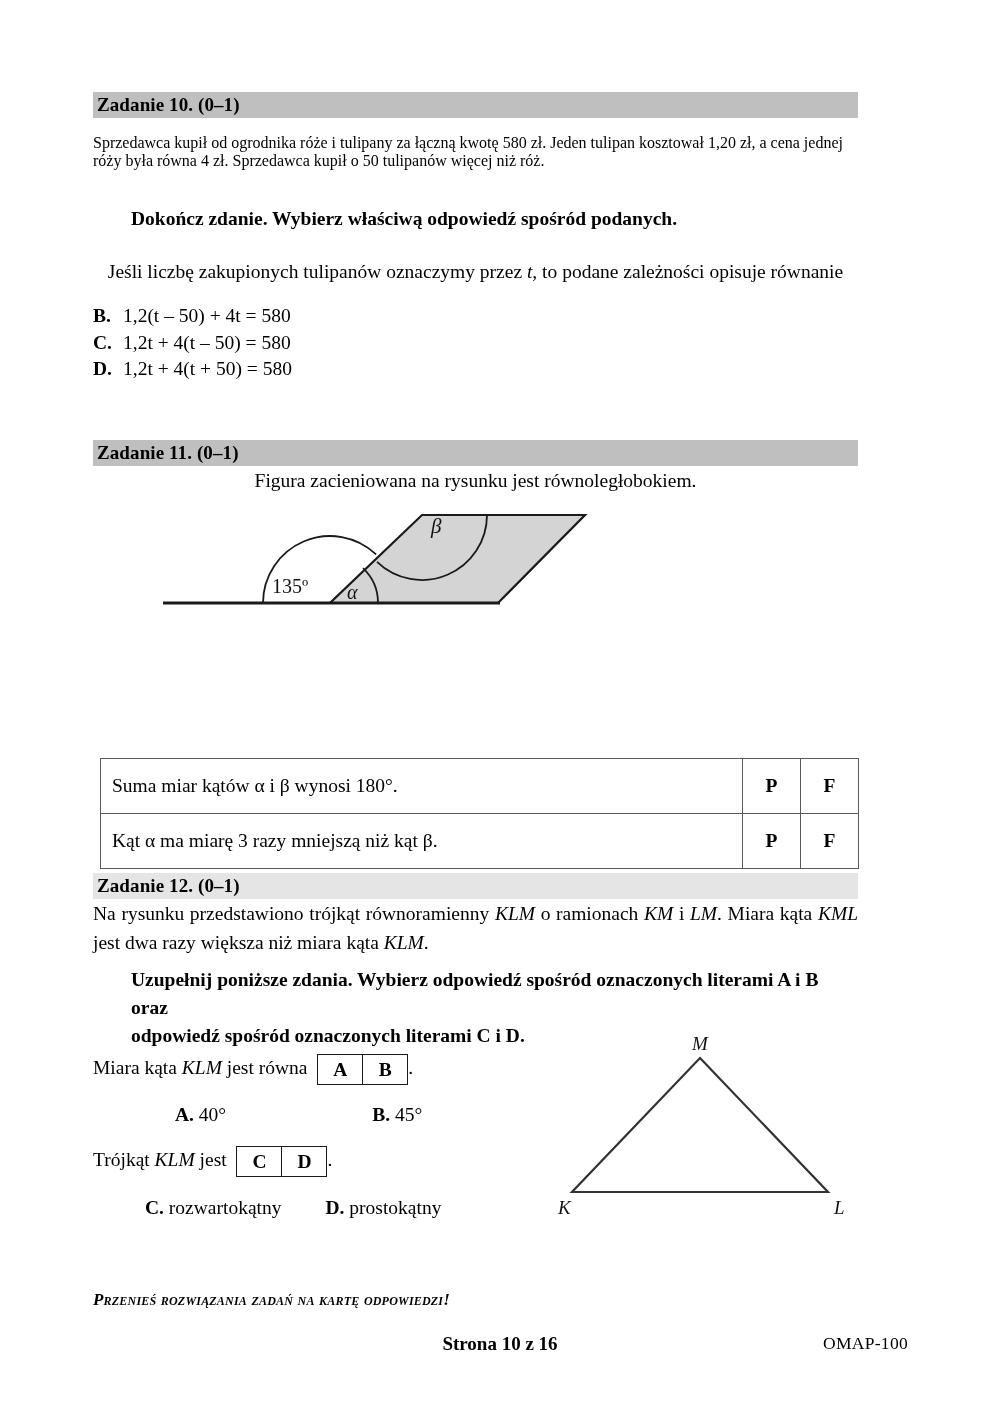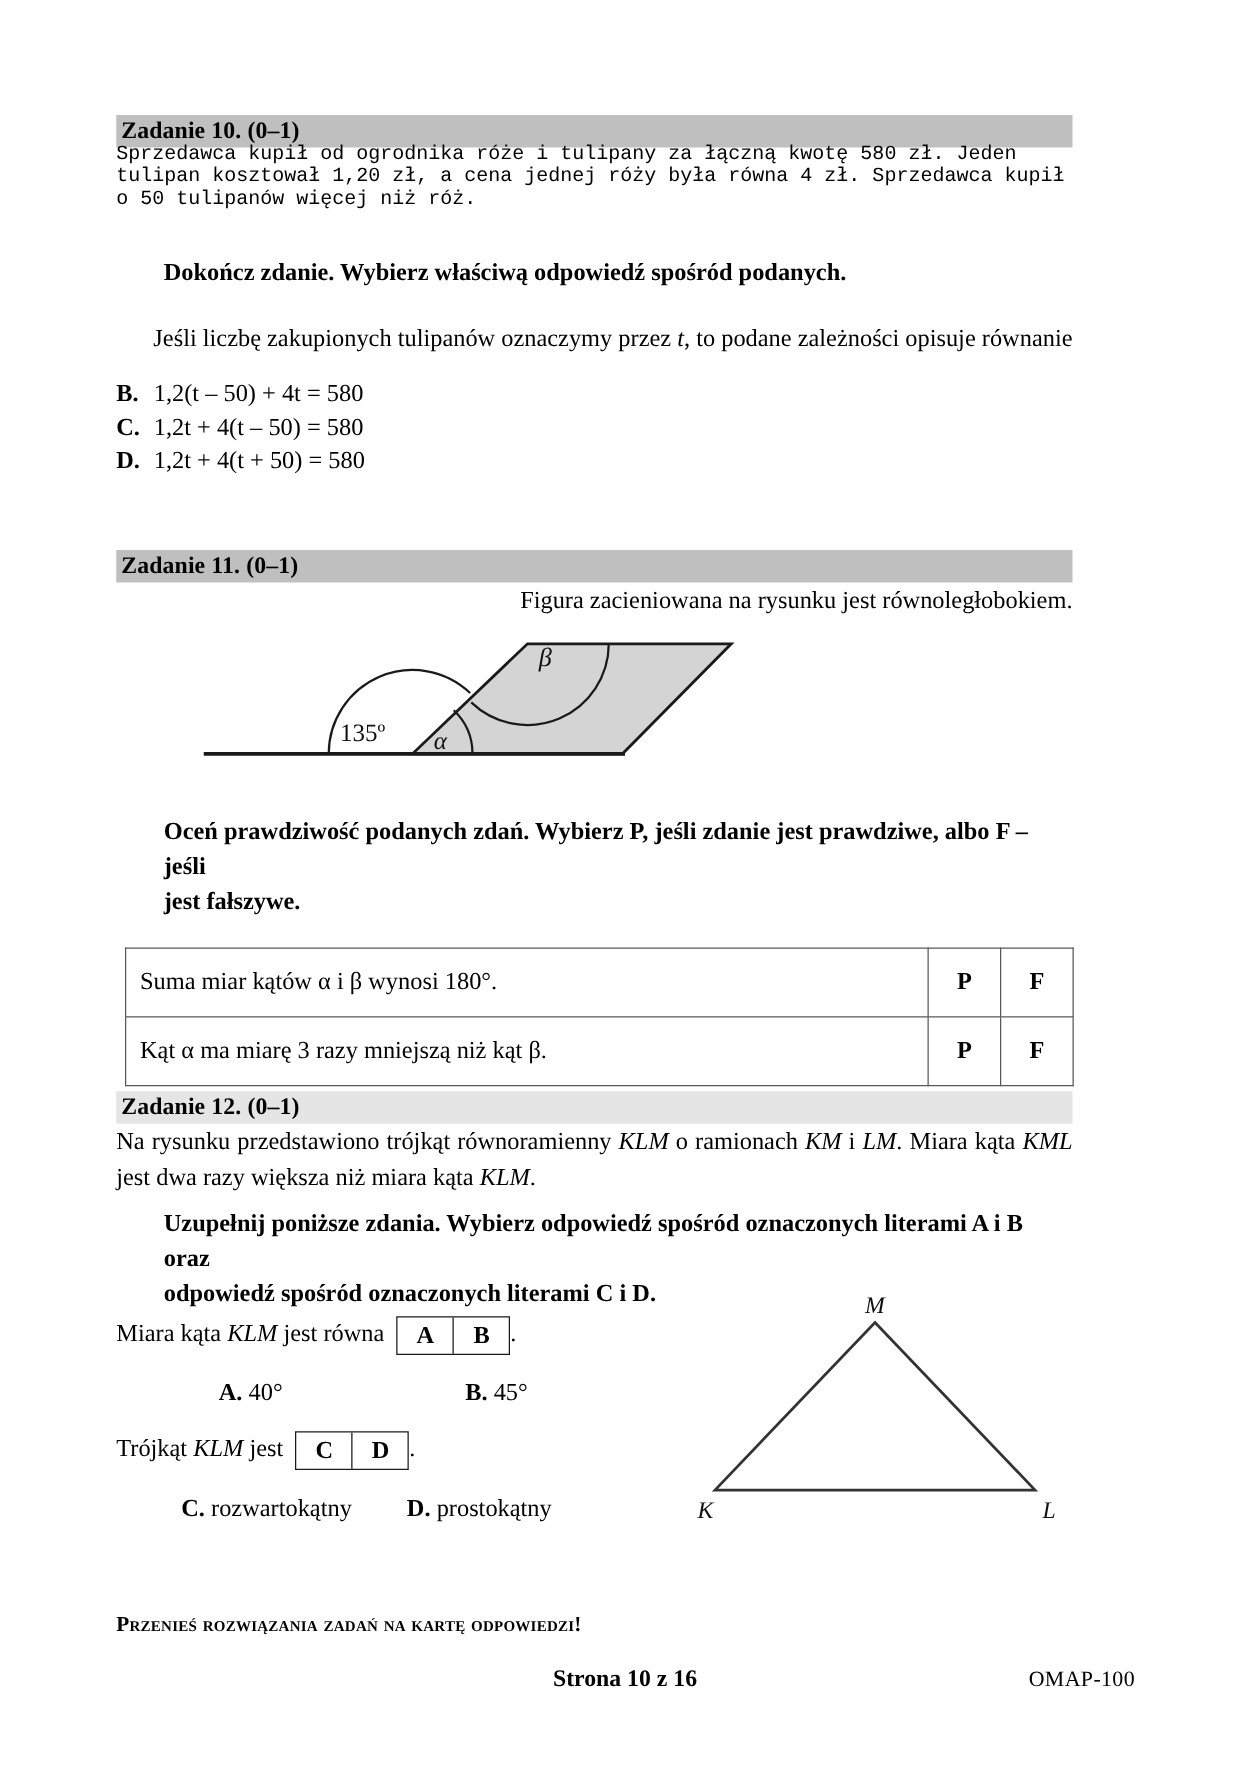--- a/index.html
+++ b/index.html
@@ -40,21 +40,21 @@
     font-size: 19px;
     letter-spacing: 0.1px;
   }
 
   .body-text {
     font-size: 19.5px;
     line-height: 29px;
     text-align: justify;
     margin-top: 3px;
   }
-  .body-text.nojust { text-align: right; font-family: Liberation Serif, serif; }
+  .body-text.nojust { text-align: center; font-family: Liberation Serif, serif; }
 
   .bold-instr {
     font-size: 19.5px;
     line-height: 28px;
     font-weight: bold;
     margin-left: 38px;
   }
 
   em.it { font-style: italic; }
 
@@ -105,20 +105,21 @@
   }
 
   .sub-opts {
     font-size: 19.5px;
     white-space: nowrap;
   }
   .sub-opts b { font-weight: bold; }
 
   
   .footer-note {
+    font-style: italic;
     font-weight: bold;
     font-size: 17px;
     font-variant: small-caps;
     letter-spacing: 0.2px;
   }
   .footer-page {
     position: absolute;
     top: 1333px;
     left: 0;
     width: 1000px;
@@ -138,21 +139,21 @@
 </style>
 </head>
 <body>
 
 <div class="page">
 
   <div class="col" style="top:92px;">
     <div class="task-band" style="background: rgb(191, 191, 191);">Zadanie 10. (0–1)</div>
   </div>
 
-  <div class="col" style="top:114px;font-family:Liberation Mono, monospace;">Sprzedawca kupił od ogrodnika róże i tulipany za łączną kwotę 580 zł. Jeden tulipan kosztował 1,20 zł, a cena jednej róży była równa 4 zł. Sprzedawca kupił o 50 tulipanów więcej niż róż.</div>
+  <div class="col" style="top:134px;">Sprzedawca kupił od ogrodnika róże i tulipany za łączną kwotę 580 zł. Jeden tulipan kosztował 1,20 zł, a cena jednej róży była równa 4 zł. Sprzedawca kupił o 50 tulipanów więcej niż róż.</div>
 
   <div class="col" style="top:205px;">
     <div class="bold-instr">Dokończ zdanie. Wybierz właściwą odpowiedź spośród podanych.</div>
   </div>
 
   <div class="col" style="top:257px;">
     <div class="body-text nojust" style="margin-top:0;"><span>Jeśli liczbę zakupionych tulipanów oznaczymy przez </span><em class="it">t</em><span>, to podane zależności opisuje równanie</span></div>
   </div>
 
   <div class="col opt-list" style="top:303px;">
@@ -187,24 +188,20 @@
       <path d="M 213 73.2 A 48 48 0 0 1 228 108" fill="none" stroke="#1a1a1a" stroke-width="1.8"></path>
 
       <path d="M 227 66.9 A 65 65 0 0 0 337 20" fill="none" stroke="#1a1a1a" stroke-width="1.8"></path>
 
       <text x="122" y="98" font-family="Liberation Serif, serif" font-size="20" fill="#111">135º</text>
       <text x="197" y="104" font-family="Liberation Serif, serif" font-size="20" font-style="italic" fill="#111">α</text>
       <text x="281" y="38" font-family="Liberation Serif, serif" font-size="21" font-style="italic" fill="#111">β</text>
     </svg>
   </div>
 
-  <div class="col" style="top:652px;">
-    <div class="bold-instr">Oceń prawdziwość podanych zdań. Wybierz P, jeśli zdanie jest prawdziwe, albo F – jeśli</div>
-    <div class="bold-instr">jest fałszywe.</div>
-  </div>
 
   <div style="position:absolute; left:100px; top:722px;">
     <table class="pf">
       <colgroup>
         <col style="width:642px">
         <col style="width:58px">
         <col style="width:58px">
       </colgroup>
       <tbody>
         <tr>

